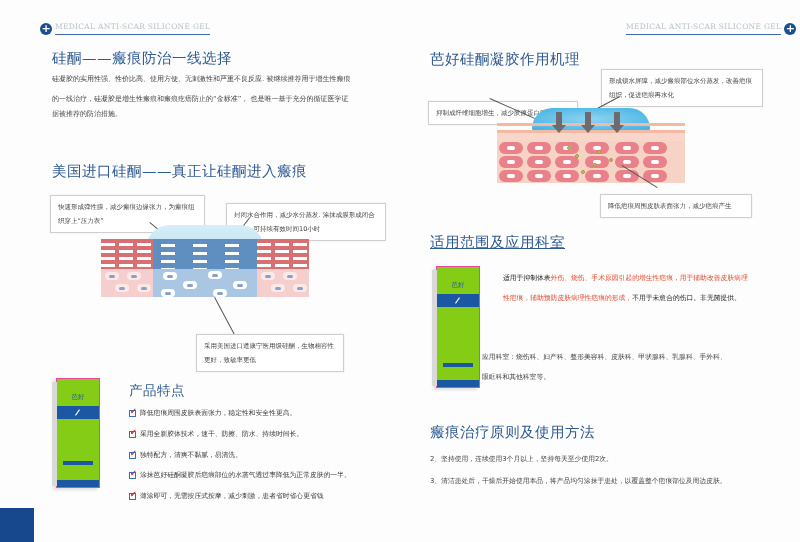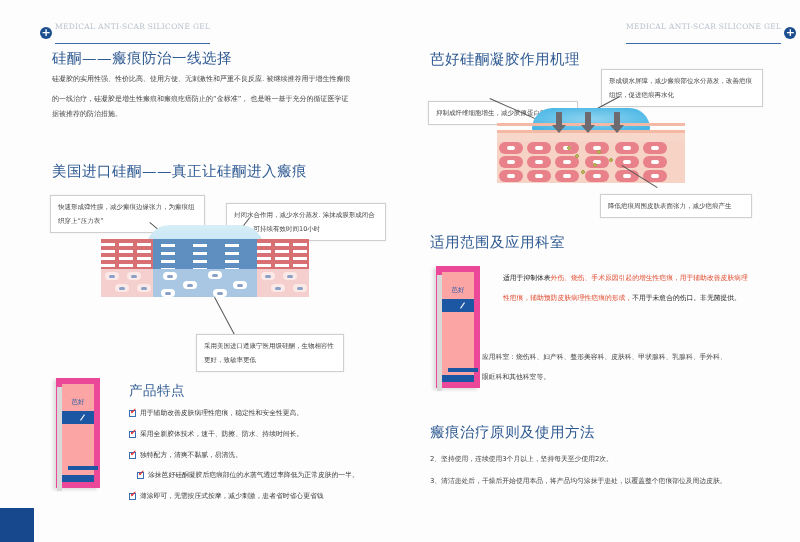--- a/index.html
+++ b/index.html
@@ -10,21 +10,21 @@
   .page.left { left: 0; }
   .page.right { left: 400px; }
 
   .header-tag { position: absolute; top: 22px; display: flex; align-items: center; gap: 3px; }
   .header-tag .plus {
     width: 12px; height: 12px; border-radius: 50%; background: #1b4e8f; color: #fff;
     font-size: 11px; line-height: 12px; text-align: center; font-weight: bold;
   }
   .header-tag .label {
     font-family: "DejaVu Serif", serif; font-size: 7.5px; color: #b9c2cc; letter-spacing: 0.3px;
-    border-bottom: 1px solid #3c6aa8; padding-bottom: 12px; white-space: nowrap;
+    border-bottom: 1px solid #3c6aa8; padding-bottom: 3px; white-space: nowrap;
   }
 
   .section-title { position: absolute; font-size: 14.5px; color: #2f5a92; letter-spacing: 0.5px; white-space: nowrap; }
   .para { position: absolute; font-size: 7px; color: #444; line-height: 19.5px; }
 
   .callout {
     position: absolute; background: #fff; border: 1px solid #cfcfcf; font-size: 6.5px;
     color: #444; padding: 4px 7px; line-height: 14px; box-shadow: 0 0 2px rgba(0,0,0,0.08);
   }
 
@@ -53,21 +53,21 @@
   .diag2 .cellrow { position: absolute; left: 0; width: 188px; height: 14px; background: #f6d3c5; }
   .diag2 .rc { position: absolute; top: 1px; width: 24px; height: 12px; border-radius: 6px; background: #e9818a; }
   .diag2 .rc::after { content: ""; position: absolute; left: 8px; top: 4px; width: 8px; height: 4px; border-radius: 2px; background: #fff; }
   .diag2 .arrow { position: absolute; width: 6px; background: #6d6a70; }
   .diag2 .arrow::after { content: ""; position: absolute; left: -4px; bottom: -7px; border-left: 7px solid transparent; border-right: 7px solid transparent; border-top: 8px solid #6d6a70; }
   .diag2 .dot { position: absolute; width: 4px; height: 4px; border-radius: 50%; background: #c9c260; border: 0.5px solid #9e9940; }
 
   .line { position: absolute; height: 0.6px; background: #555; transform-origin: 0 0; }
 
   
-  .box { position: absolute; width: 44px; background: #fca5a5; border: 6px solid #ec4899; box-shadow: -3px 2px 3px rgba(0,0,0,0.12); }
+  .box { position: absolute; width: 44px; background: #84cc16; border: 1px solid #ec4899; box-shadow: -3px 2px 3px rgba(0,0,0,0.12); }
   .box .brand { text-align: center; font-size: 6.5px; color: #1f5aa6; margin-top: 14px; }
   .box .band { height: 13px; background: #1b57a3; margin-top: 4px; position: relative; }
   .box .band::after { content: ""; position: absolute; left: 20px; top: 3px; width: 1px; height: 7px; background: #fff; transform: rotate(35deg); }
   .box .pname { font-size: 3px; color: #1b57a3; text-align: center; margin-top: 3px; height: 5px; }
   .box .label2 { position: absolute; left: 6px; width: 30px; height: 4px; background: #1b57a3; }
   .box .bottom { position: absolute; left: 0; bottom: 0; width: 100%; height: 7px; background: #1b57a3; }
   .box .side { position: absolute; left: -5px; top: 3px; width: 5px; background: #d9d9d9; }
 
   .feature { position: absolute; left: 129px; font-size: 6.8px; color: #3a3a3a; display: flex; align-items: center; gap: 4px; white-space: nowrap; }
   .check { width: 7px; height: 7px; border: 1px solid #3b6fb3; position: relative; }
@@ -154,31 +154,31 @@
     <div class="band"></div>
     <div class="pname"></div>
     <div class="label2" style="top:82px;"></div>
     <div class="bottom"></div>
   </div>
 
   <div class="section-title" style="left:129px; top:382px; font-size:13.5px;">产品特点</div>
 
   <div class="feature" style="top:408px;">
       <span class="check"></span>
-      <span>用于辅助改善皮肤病理性疤痕，稳定性和安全性更高。</span>
+      <span>降低疤痕周围皮肤表面张力，稳定性和安全性更高。</span>
     </div>
   <div class="feature" style="top:429px;">
       <span class="check"></span>
       <span>采用全新胶体技术，速干、防擦、防水、持续时间长。</span>
     </div>
   <div class="feature" style="top:450px;">
       <span class="check"></span>
       <span>独特配方，清爽不黏腻，易清洗。</span>
     </div>
-  <div class="feature" style="top:470px;margin-left:8px;">
+  <div class="feature" style="top:470px;">
       <span class="check"></span>
       <span>涂抹芭好硅酮凝胶后疤痕部位的水蒸气透过率降低为正常皮肤的一半。</span>
     </div>
   <div class="feature" style="top:491px;">
       <span class="check"></span>
       <span>薄涂即可，无需按压式按摩，减少刺激，患者省时省心更省钱</span>
     </div>
 
   <div class="corner-block"></div>
 </div>
@@ -233,21 +233,21 @@
       <div class="dot" style="left:78px;top:46px"></div>
     <div class="dot" style="left:100px;top:42px"></div>
       <div class="dot" style="left:96px;top:55px"></div>
     <div class="dot" style="left:112px;top:50px"></div>
       <div class="dot" style="left:84px;top:62px"></div>
   </div>
 
   <div class="line" style="left:222px; top:165px; width:42px; transform:rotate(32deg);"></div>
   <div class="callout" style="left:200px; top:194px; width:152px; white-space:nowrap;">降低疤痕周围皮肤表面张力，减少疤痕产生</div>
 
-  <div class="section-title" style="left:30px; top:233px;">适用范围及应用科室</div>
+  <div class="section-title" style="left:30px; top:233px;text-decoration:underline;">适用范围及应用科室</div>
 
   <div class="box" style="left:36px; top:266px; height:122px;">
     <div class="side" style="height:116px;"></div>
     <div class="brand">芭好</div>
     <div class="band"></div>
     <div class="pname"></div>
     <div class="label2" style="top:96px;"></div>
     <div class="bottom"></div>
   </div>
 

